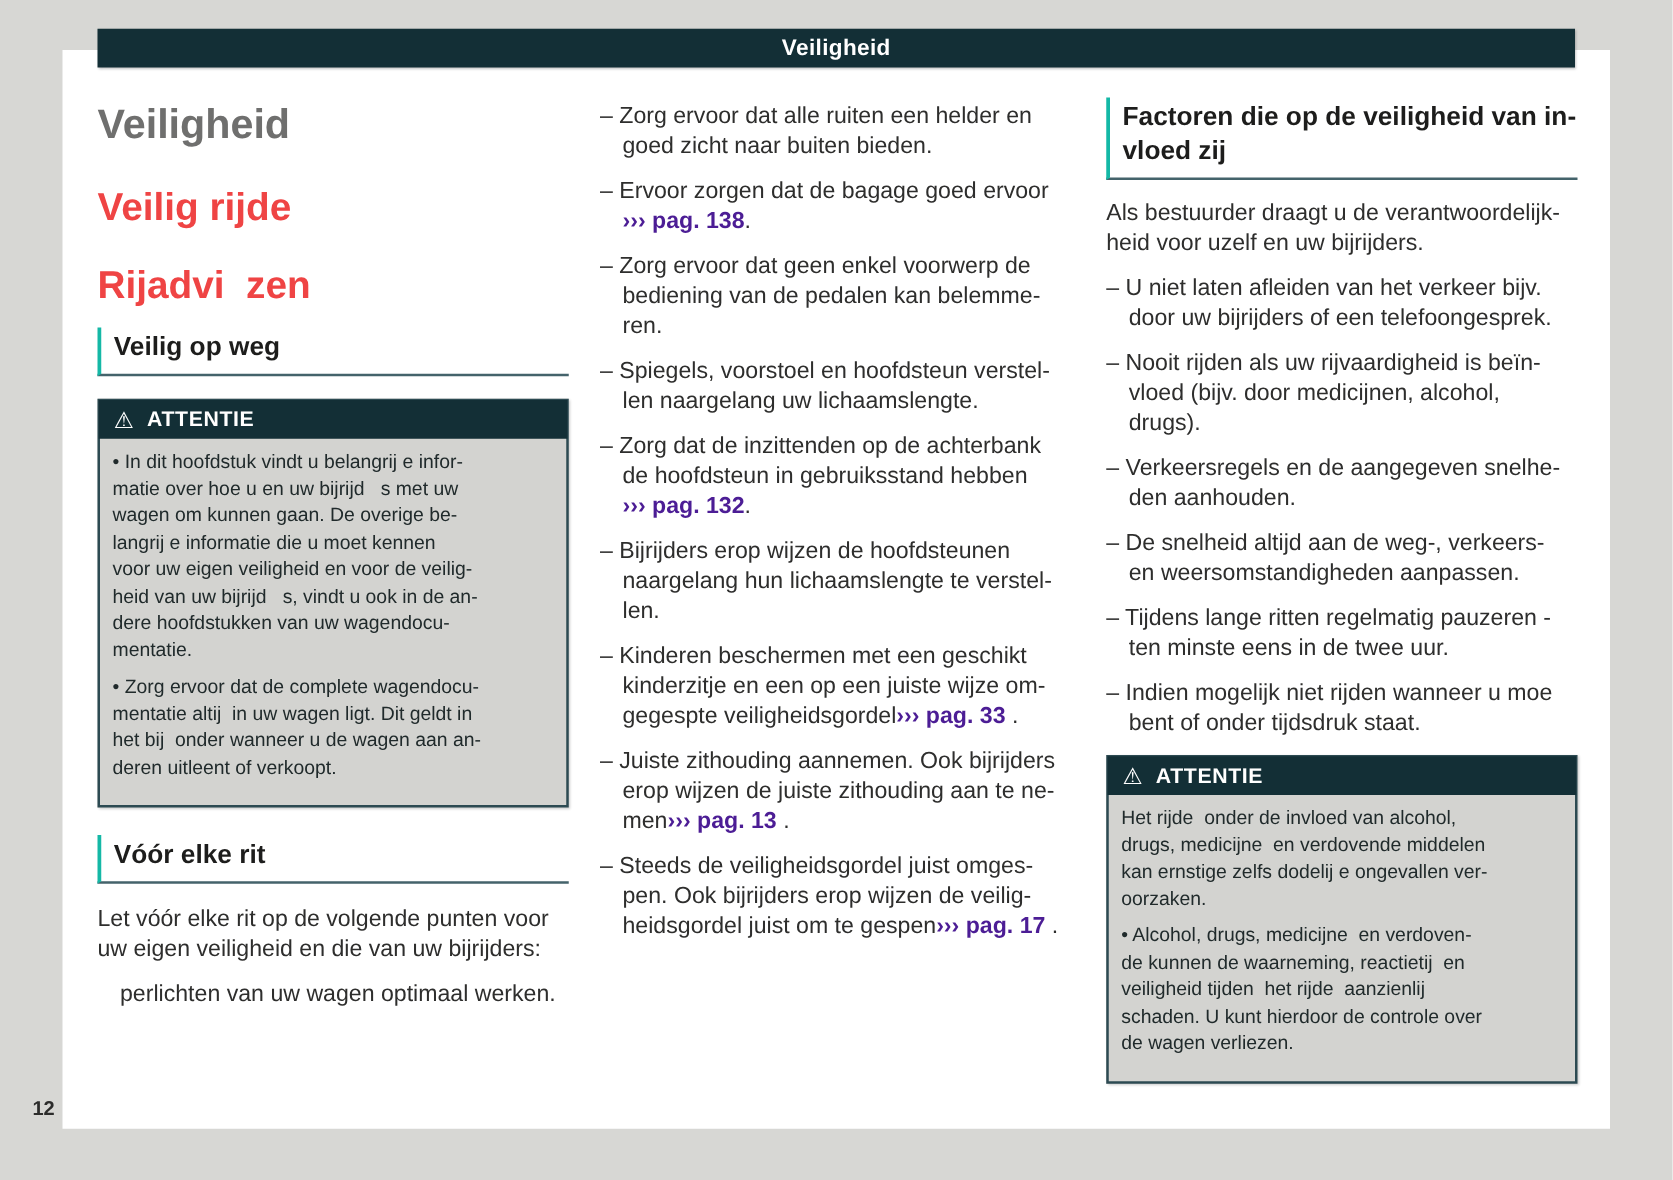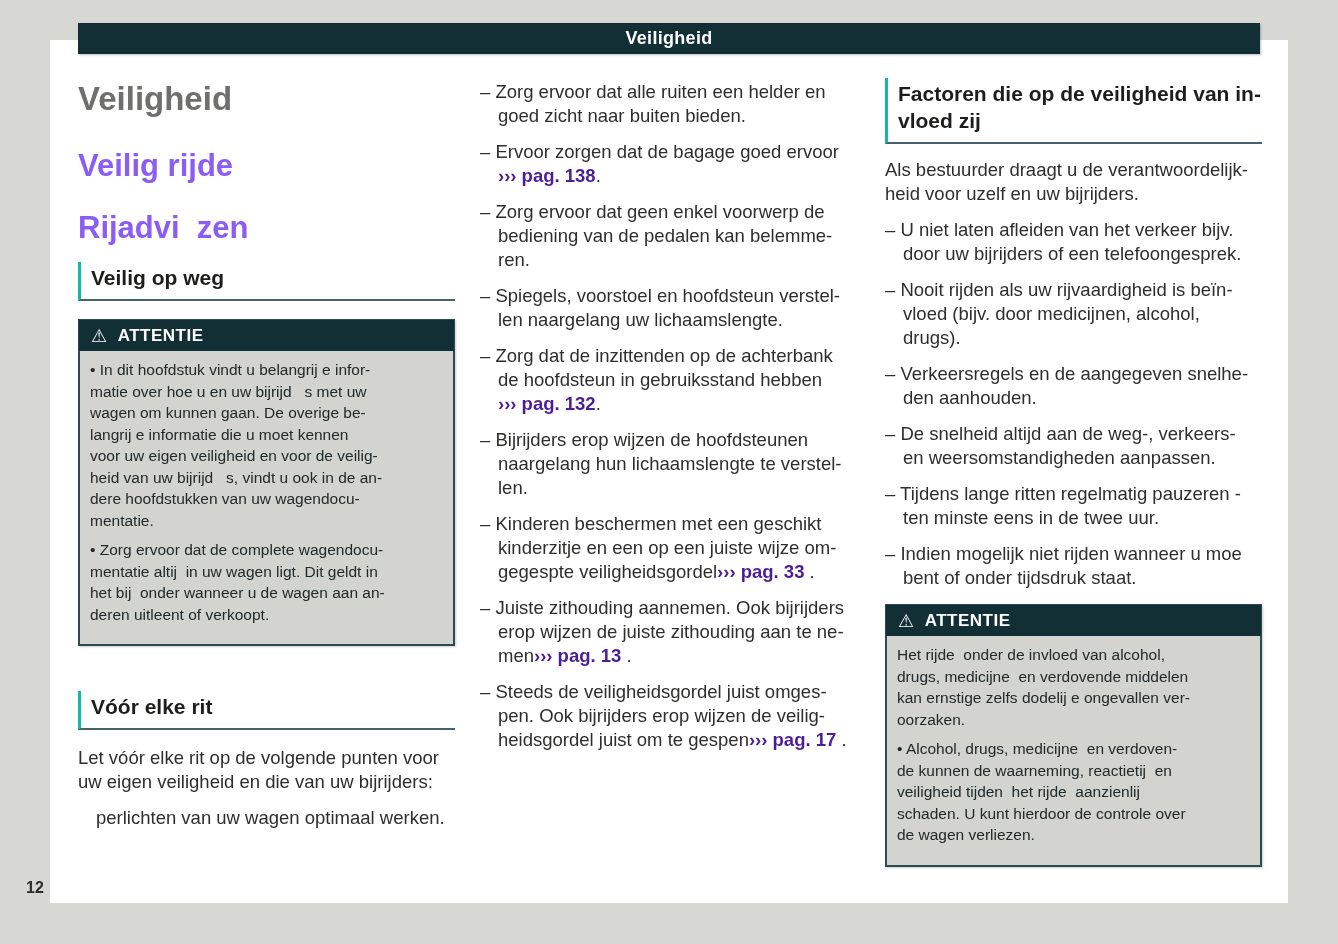--- a/index.html
+++ b/index.html
@@ -10,27 +10,27 @@
           color:#fff;display:flex;align-items:center;justify-content:center;
           font-weight:bold;font-size:18px;letter-spacing:.3px;box-shadow:1px 1px 2px rgba(0,0,0,.25);}
   .page-number{position:absolute;left:26px;top:879px;font-weight:bold;font-size:16px;color:#2c2c2b;}
 
   .col{position:absolute;top:35px;width:377px;}
   .col-left{left:28px;}
   .col-mid{left:430px;width:385px;padding-top:5px;}
   .col-right{left:835px;}
 
   .chapter-title{font-size:33px;line-height:38px;font-weight:bold;color:#6f6f6e;margin-top:5px;white-space:pre;}
-  .chapter-sub{font-size:31px;line-height:36px;font-weight:bold;color:#8b5cf6;white-space:pre;}
+  .chapter-sub{font-size:31px;line-height:36px;font-weight:bold;color:#ef4444;white-space:pre;}
   .sub1{margin-top:30px;} .sub2{margin-top:26px;}
 
   .sec-head{border-left:3px solid #14b8a6;border-bottom:2px solid #44636b;
             padding:2px 0 8px 10px;font-weight:bold;font-size:21px;line-height:27px;
             color:#1d1d1c;white-space:pre-line;}
-  .sec1{margin-top:16px;} .sec2{margin-top:45px;} .sec-right{margin-top:3px;}
+  .sec1{margin-top:16px;} .sec2{margin-top:22px;} .sec-right{margin-top:3px;}
 
   .body-text{font-size:18.5px;line-height:24px;color:#2e2e2d;}
   .line{white-space:pre;}
   .cont{padding-left:18px;}
   .para{margin-bottom:12px;}
   .para:last-child{margin-bottom:0;}
   .intro{margin-top:16px;} .items{margin-top:12px;} .intro-r{margin-top:14px;} .items-r{margin-top:12px;}
   .xref{font-weight:bold;color:#4c1d95;}
 
   .attention{border:2px solid #2c4a52;background:#d3d3d0;box-shadow:1px 1px 2px rgba(0,0,0,.2);}

